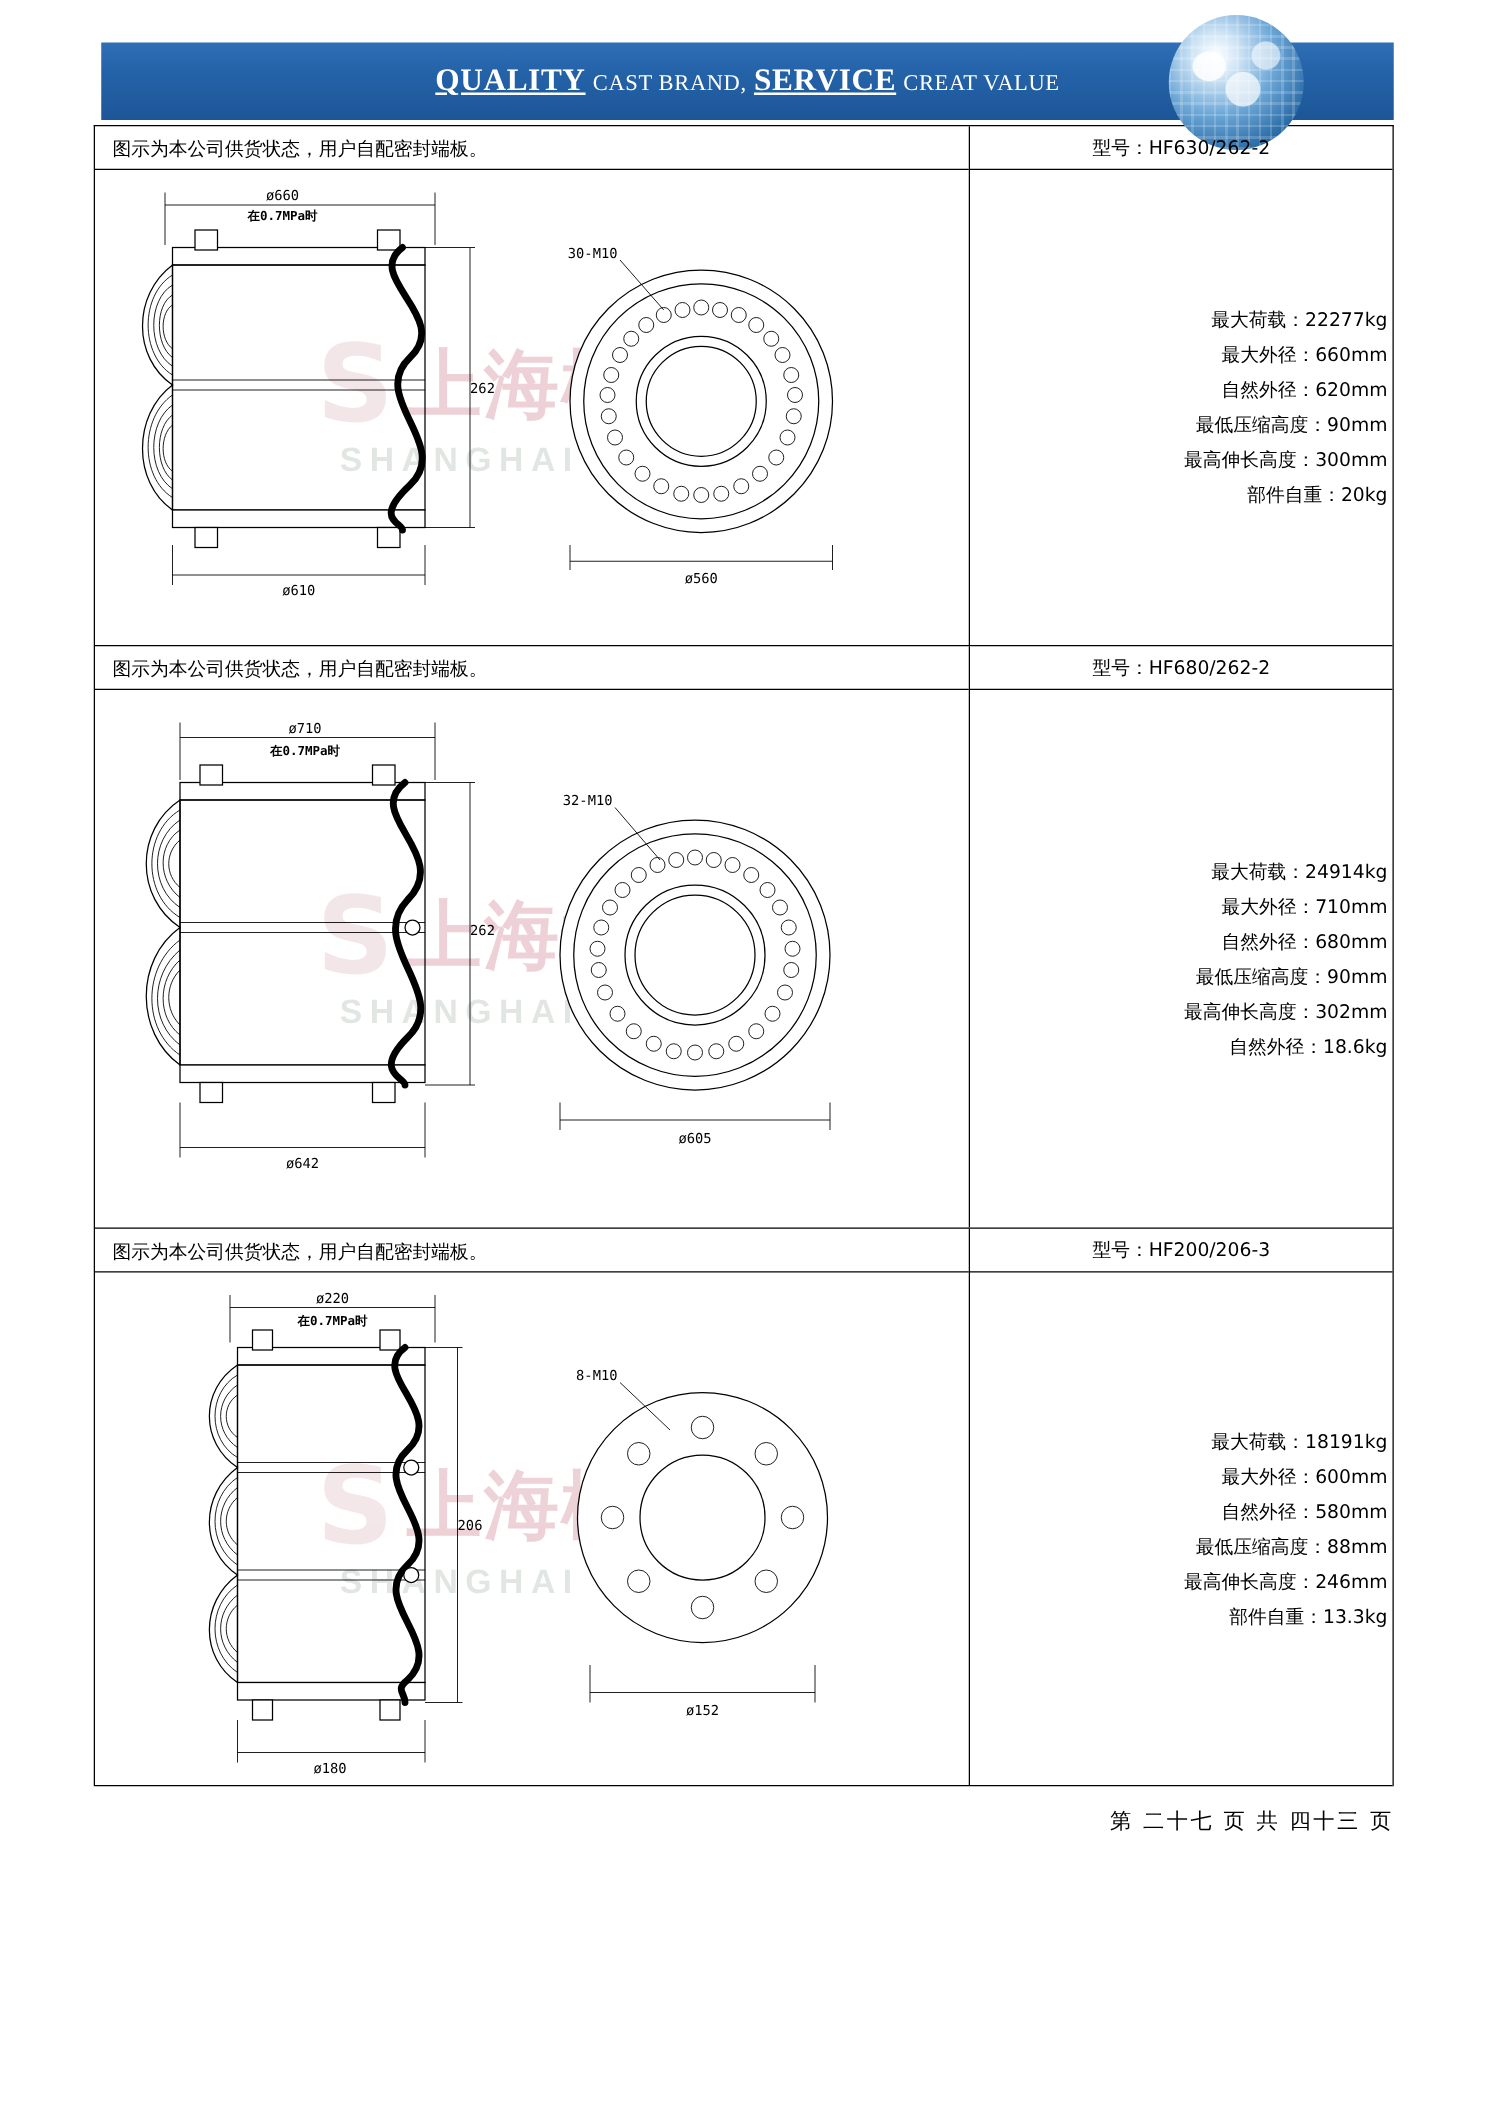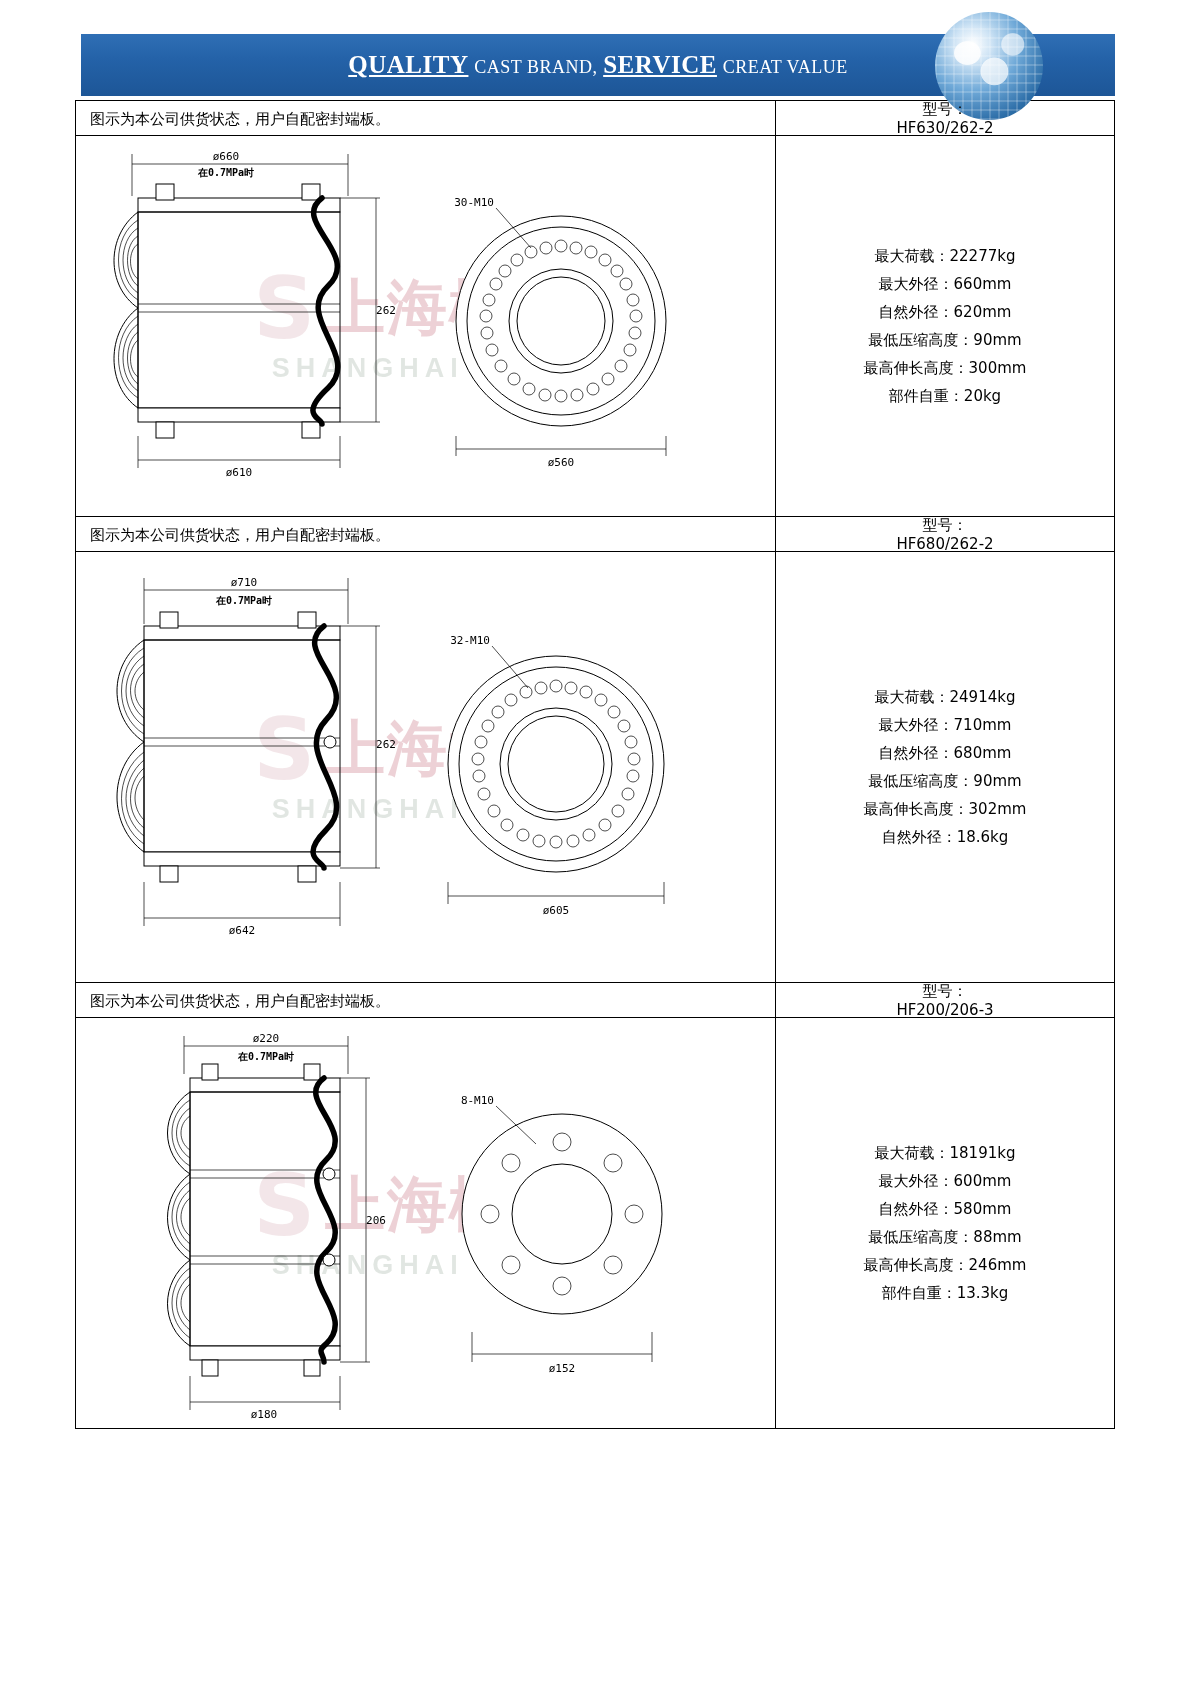--- a/index.html
+++ b/index.html
@@ -130,27 +130,26 @@
     white-space: nowrap;
   }
   .model-cell {
     height: 35px;
     border-bottom: 1px solid #000;
     display: flex;
     align-items: center;
     justify-content: center;
     font-family: "DejaVu Sans", sans-serif;
     font-size: 15px;
-    flex-direction: column;
   }
   .specs {
     flex: 1;
     display: flex;
     flex-direction: column;
-    align-items: center;
+    align-items: flex-end;
     justify-content: center;
     gap: 9px;
     font-family: "DejaVu Sans", sans-serif;
     font-size: 15px;
     padding: 10px 4px;
   }
   .spec-line { white-space: nowrap; }
 
   .drawing {
     position: relative;
@@ -558,13 +557,14 @@
           <div class="spec-line">自然外径：580mm</div>
           <div class="spec-line">最低压缩高度：88mm</div>
           <div class="spec-line">最高伸长高度：246mm</div>
           <div class="spec-line">部件自重：13.3kg</div>
         </div>
       </div>
     </div>
 
   </div>
 
+  <div class="footer">第 二十七 页 共 四十三 页</div>
 </div>
 
 </body></html>

